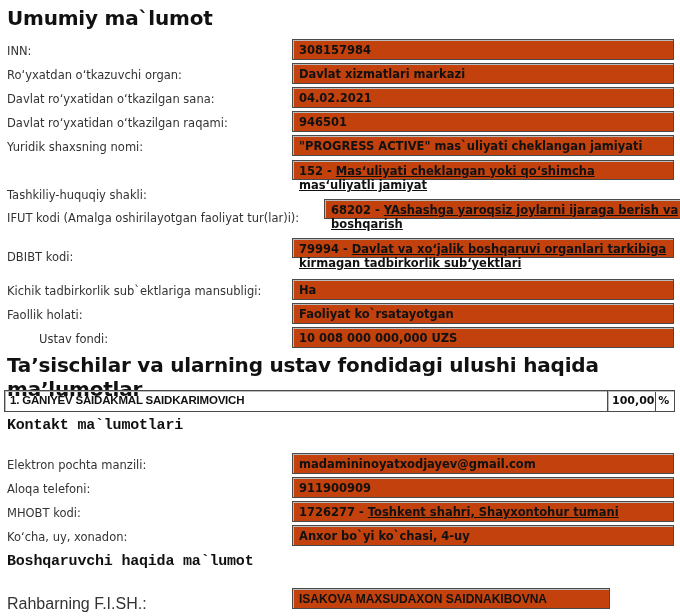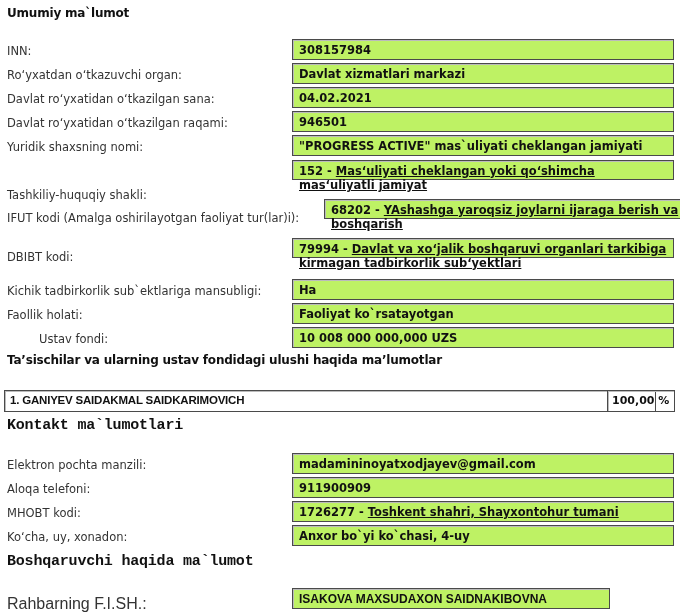--- a/index.html
+++ b/index.html
@@ -4,36 +4,36 @@
   <style>
     html, body { margin: 0; padding: 0; background: #ffffff; }
     body {
       width: 680px; height: 616px; position: relative; overflow: hidden;
       font-family: "DejaVu Sans", "Liberation Sans", sans-serif;
       color: #111;
     }
     .h {
       position: absolute; left: 7px;
       font-family: "DejaVu Sans", sans-serif;
-      font-weight: bold; font-size: 12px; color: #111;
+      font-weight: bold; font-size: 20px; color: #111;
       letter-spacing: -0.2px;
     }
     .lbl {
       position: absolute; left: 7px;
       font-size: 11.5px; color: #333;
     }
     .val {
       position: absolute; left: 292px; width: 382px;
       box-sizing: border-box;
       border: 1.5px solid #4a4a4a;
       box-shadow: inset 1px 1px 0 #bbb;
       padding: 2px 6px;
       font-size: 11.5px; font-weight: bold; color: #111;
       line-height: 14px;
-      background: #bef264;
+      background: #c2410c;
     }
     .val.one { height: 21px; padding-top: 3px; }
     .val.two { height: 20px; padding-top: 3px; }
     .val a, .link { color: #111; text-decoration: underline; }
     .founder {
       position: absolute; left: 4px; top: 390px; width: 652px; height: 22px;
       box-sizing: border-box; border: 1.5px solid #4a4a4a;
       box-shadow: inset 1px 1px 0 #bbb;
       padding: 3px 5px; font-size: 11.5px; font-weight: bold;
       font-family: "Liberation Sans", sans-serif; letter-spacing: -0.2px;

